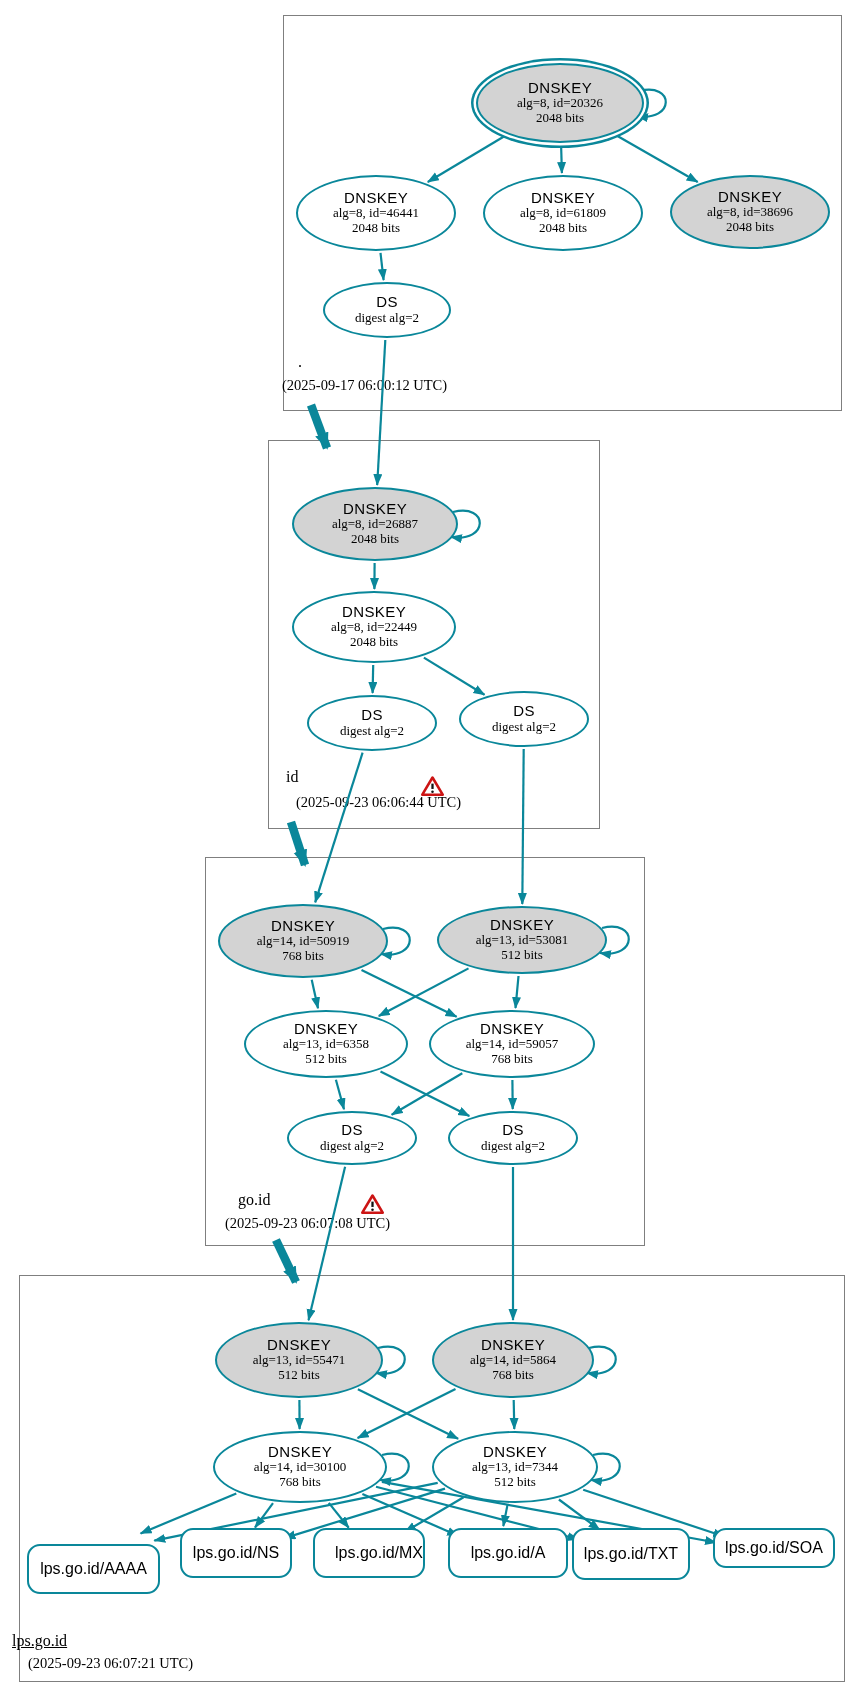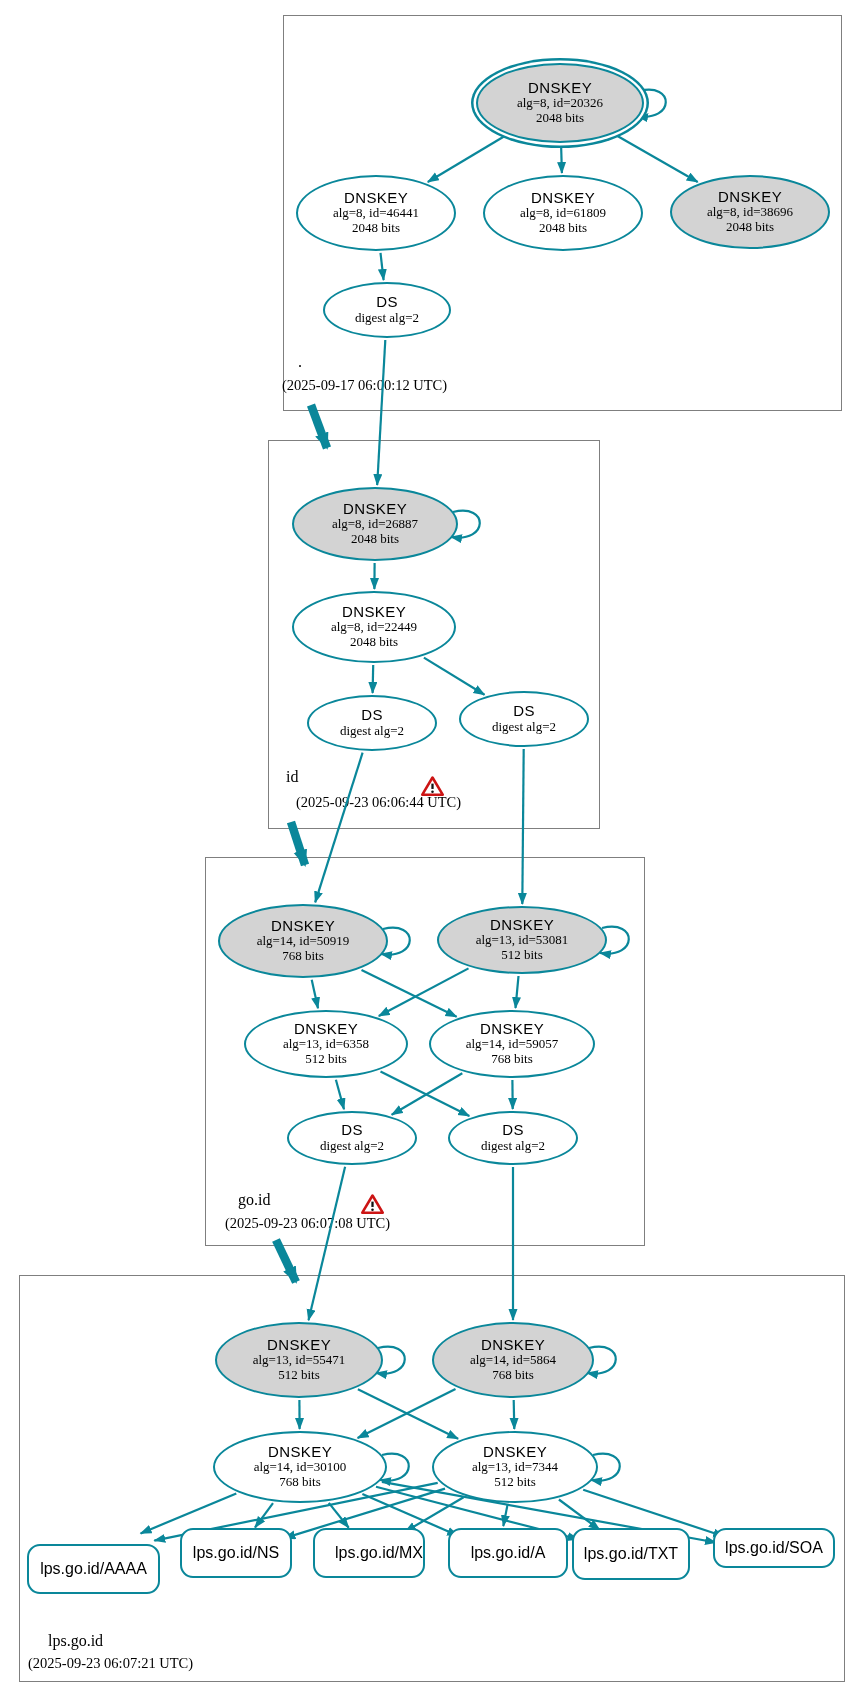--- a/index.html
+++ b/index.html
@@ -48,21 +48,21 @@
       </svg>
       <div class="zone" style="left: 205px; top: 857px; width: 438px; height: 387px;"></div>
       <div class="zone-label" style="left: 238px; top: 1191px;">go.id</div>
       <div class="zone-ts" style="left: 225px; top: 1215px;">(2025-09-23 06:07:08 UTC)</div>
       <svg class="warn" viewBox="0 0 24 21" width="23" height="20" style="left: 361px; top: 1194px;">
         <path d="M12 1.6 L22.7 19.6 L1.3 19.6 Z" fill="#fff" stroke="#cc1414" stroke-width="2.7" stroke-linejoin="round"></path>
         <line x1="12" y1="8" x2="12" y2="13.6" stroke="#111" stroke-width="2.4"></line>
         <circle cx="12" cy="16.6" r="1.35" fill="#111"></circle>
       </svg>
       <div class="zone" style="left: 19px; top: 1275px; width: 824px; height: 405px;"></div>
-      <div class="zone-label" style="left: 48px; top: 1632px;">lps.go.id</div>
+      <div class="zone-label" style="left: 12px; top: 1632px; text-decoration: underline;">lps.go.id</div>
       <div class="zone-ts" style="left: 28px; top: 1655px;">(2025-09-23 06:07:21 UTC)</div>
     </div>
   <svg id="edge-layer" width="860" height="1700">
     <defs>
       <marker id="arr" markerUnits="userSpaceOnUse" markerWidth="14" markerHeight="11" refX="11" refY="4.5" orient="auto">
         <path d="M0,0 L12,4.5 L0,9 Z" fill="#0a879a"></path>
       </marker>
       <marker id="arrfat" markerUnits="userSpaceOnUse" markerWidth="20" markerHeight="16" refX="15" refY="7" orient="auto">
         <path d="M0,0 L17,7 L0,14 Z" fill="#0a879a"></path>
       </marker>

